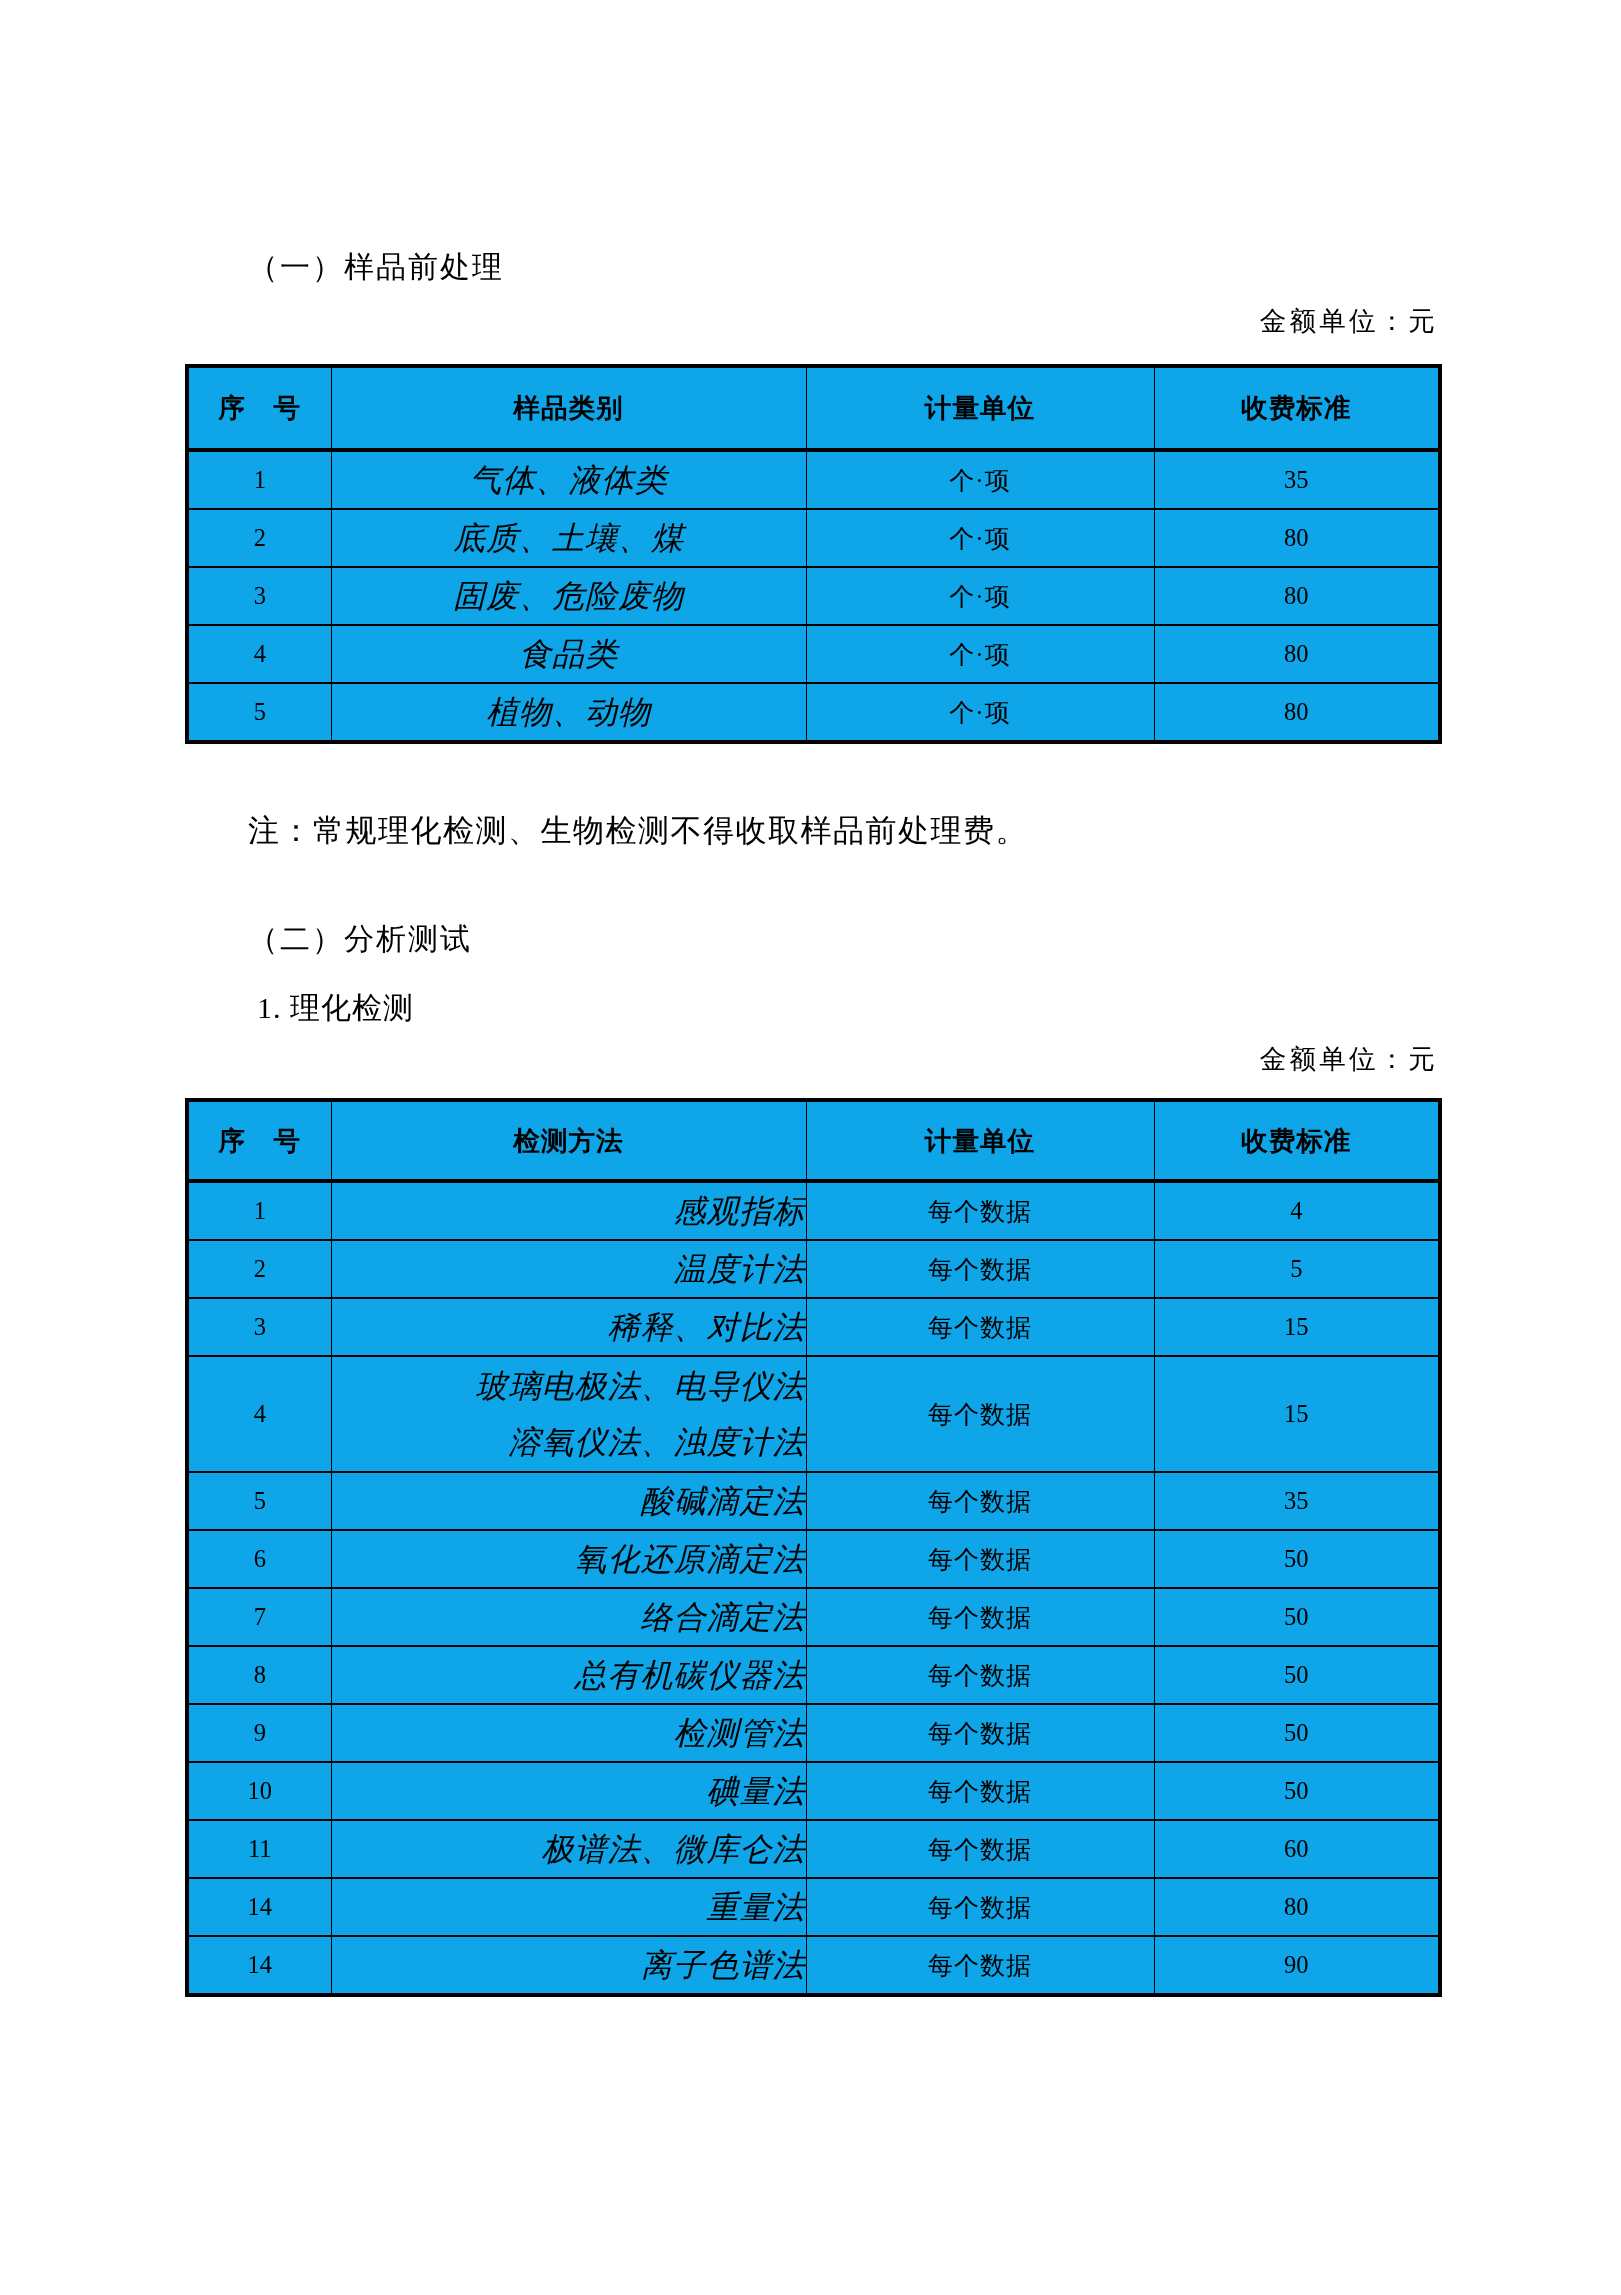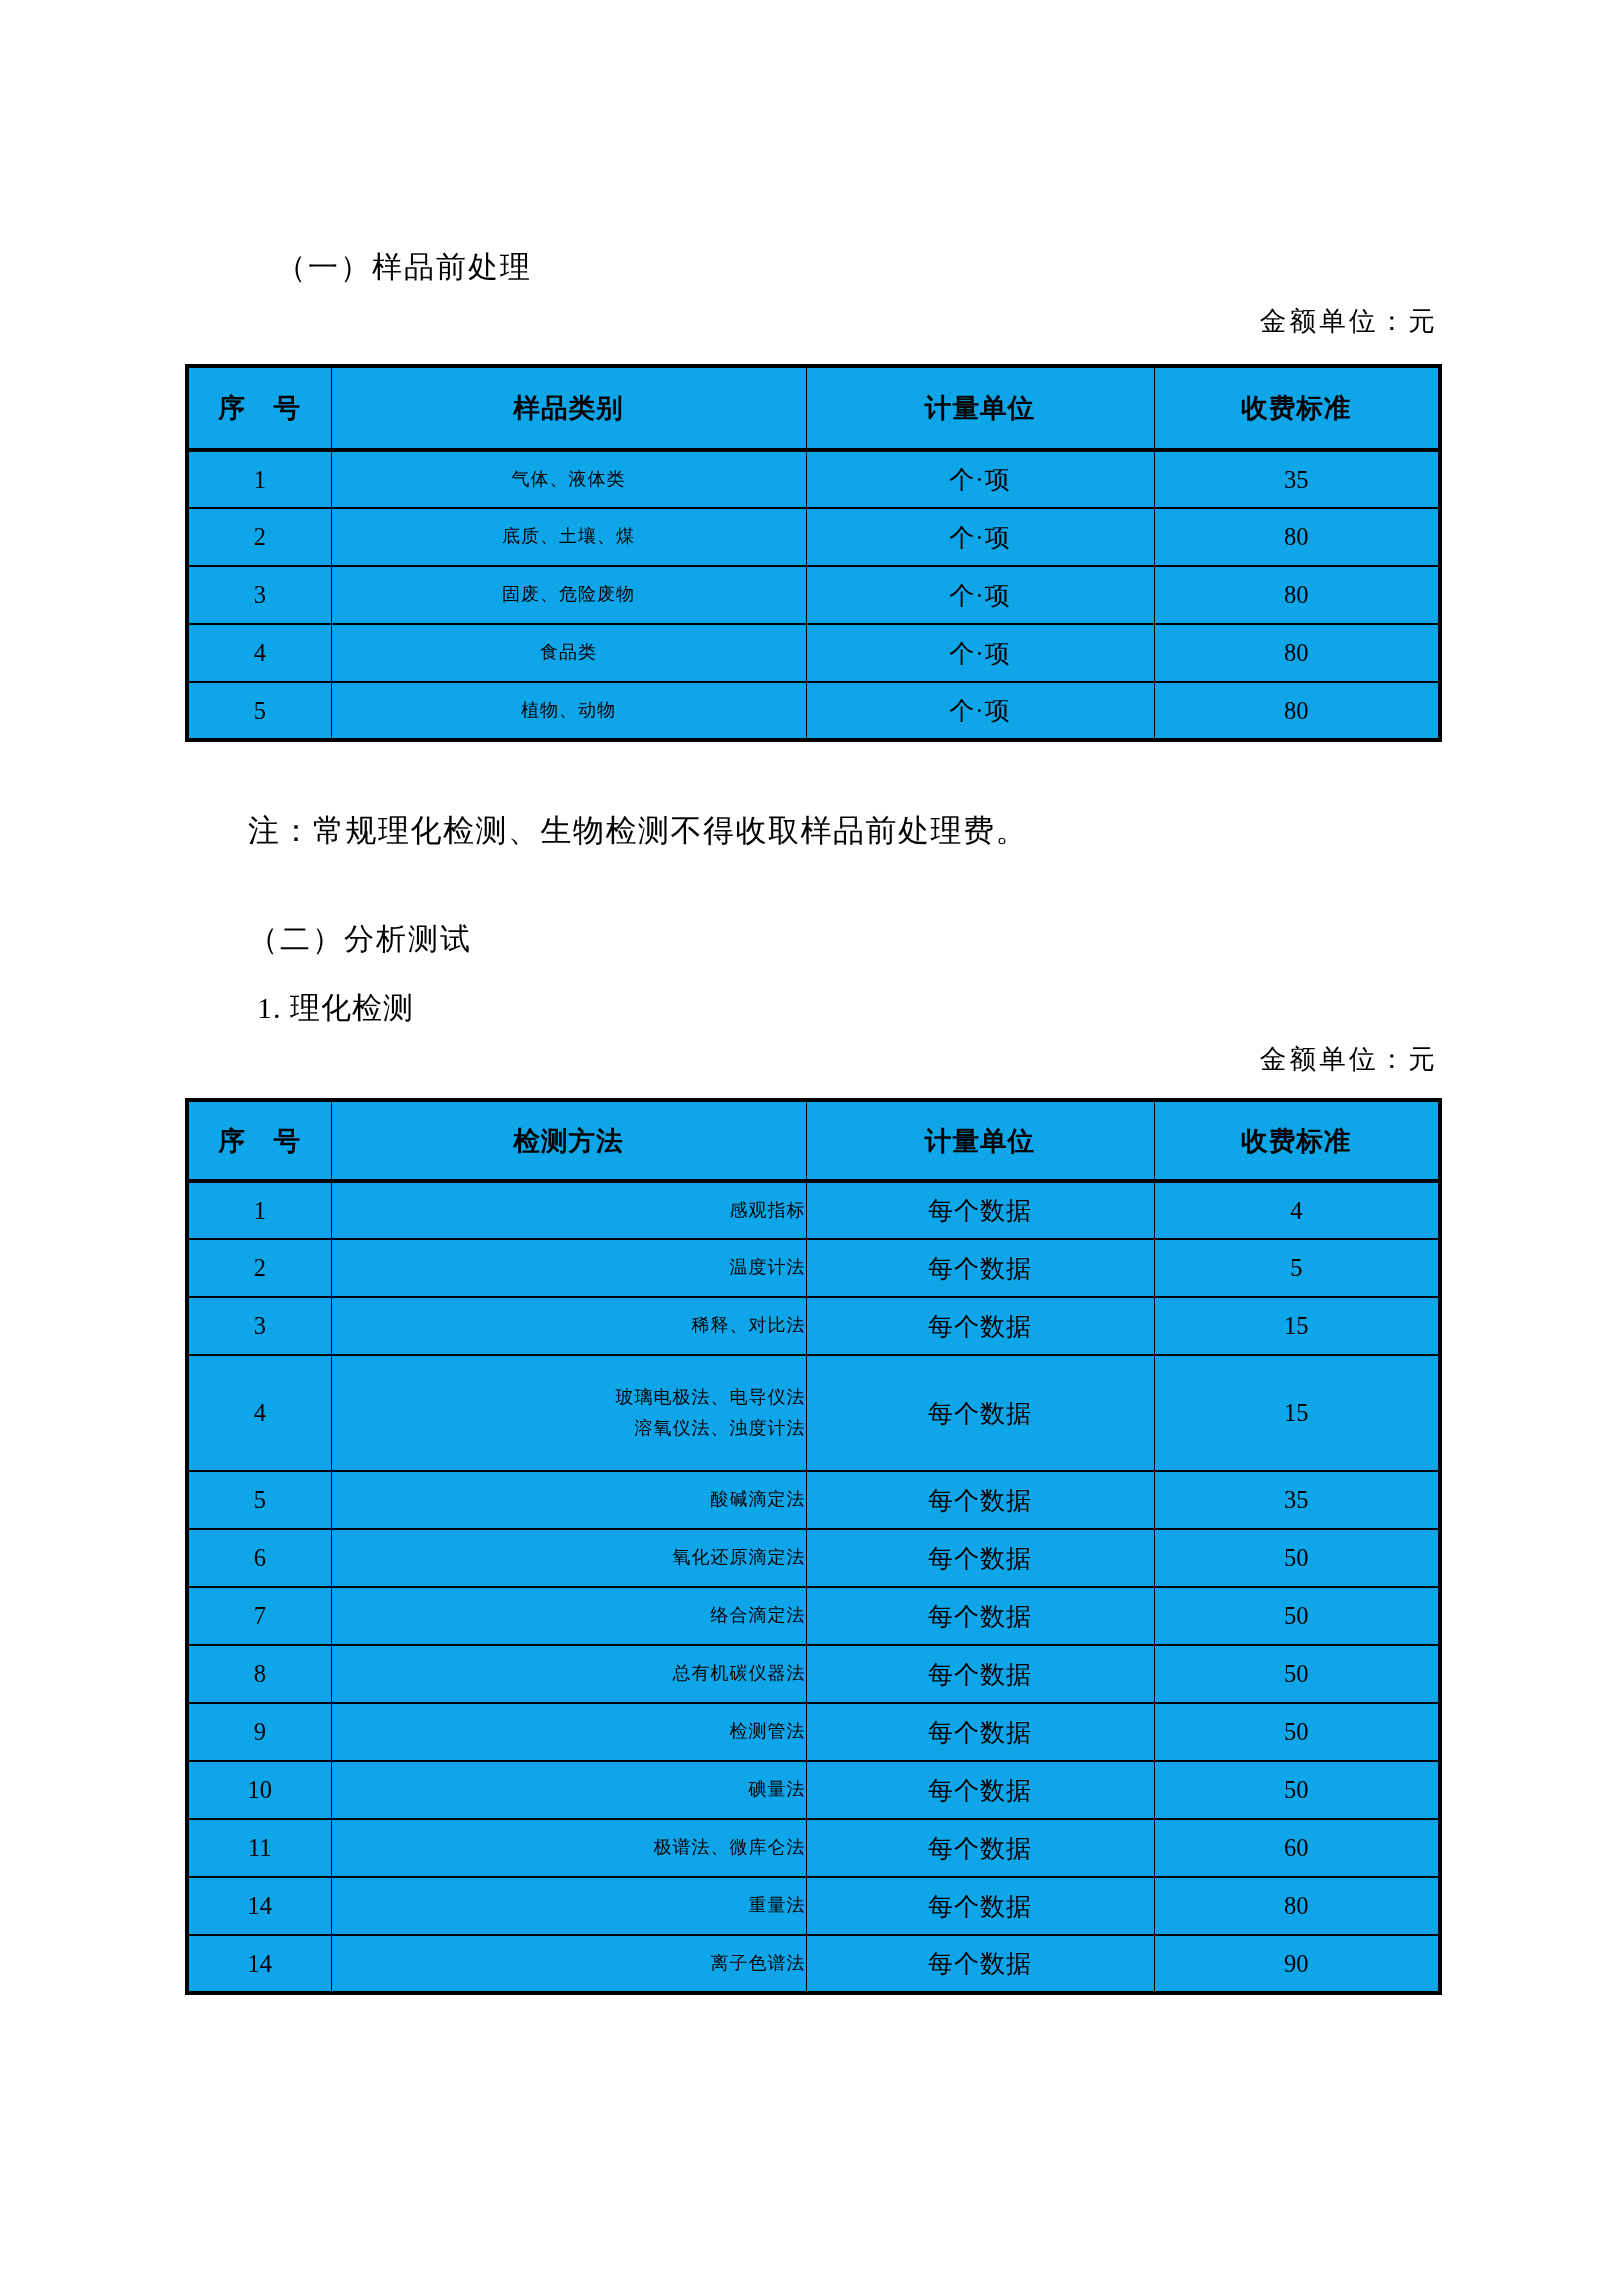--- a/index.html
+++ b/index.html
@@ -65,29 +65,29 @@
     font-weight: bold;
     font-size: 26.6px;
     letter-spacing: 1px;
   }
   tr.hdr1 { height: 84px; }
   tr.hdr2 { height: 81px; }
   tr.r { height: 58px; }
   tr.tall { height: 116px; }
 
   td.c-no   { font-size: 24.5px; }
-  td.c-name { font-size: 18px; letter-spacing: 1px; white-space: pre-line; line-height: 1.75; }
+  td.c-name { font-size: 32px; letter-spacing: 1px; white-space: pre-line; line-height: 1.75; font-style: italic; }
   td.c-name.left { text-align: right; padding-left: 16px; }
   td.c-unit { font-size: 25px; letter-spacing: 1px; }
   td.c-fee  { font-size: 24.5px; }
 </style>
 </head>
 <body>
 
-<div class="abs section-title" style="left:248px; top:247px;margin-left:28px;">（一）样品前处理</div>
+<div class="abs section-title" style="left:248px; top:247px;">（一）样品前处理</div>
 
 <div class="abs unit-label" style="right:184px; top:303px;">金额单位：元</div>
 
 <table class="fee-table" style="left:185px; top:364px;">
   <colgroup>
     <col style="width:144px">
       <col style="width:475px">
       <col style="width:348px">
       <col style="width:286px">
   </colgroup>

